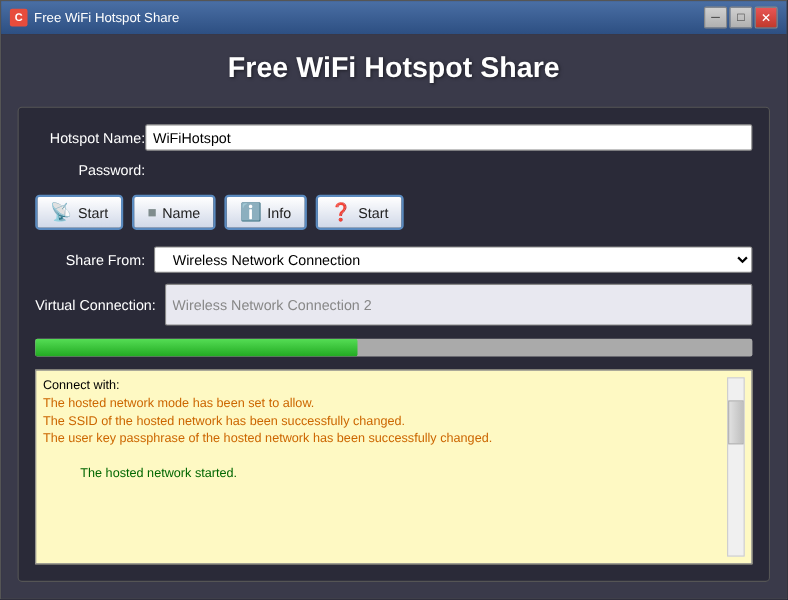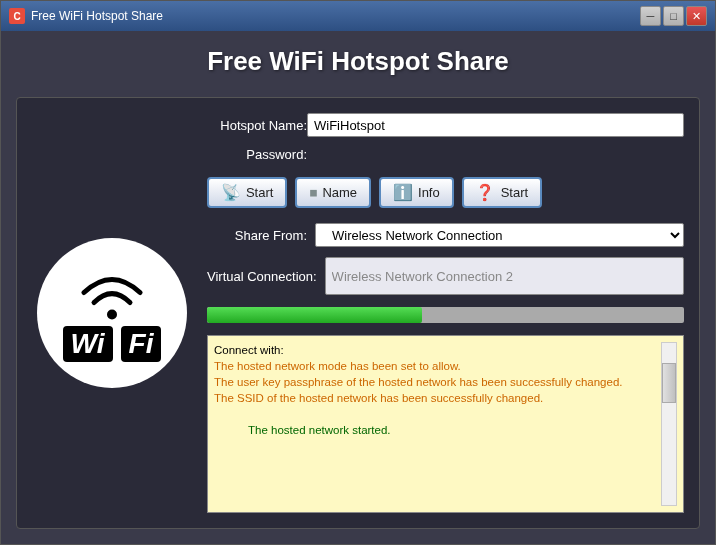--- a/index.html
+++ b/index.html
@@ -332,34 +332,20 @@
       <div class="ctrl-btn">□</div>
       <div class="ctrl-btn close-btn">✕</div>
     </div>
   </div>
 
   <div class="content-area">
     <div class="main-title">Free WiFi Hotspot Share</div>
 
     <div class="main-panel">
 
-      <div class="wifi-logo-area">
-        <div class="wifi-logo">
-          <svg class="svg-wifi" viewBox="0 0 80 55">
-
-            <circle cx="40" cy="48" r="5" fill="black"></circle>
-            <path d="M22,36 Q40,18 58,36" fill="none" stroke="black" stroke-width="5" stroke-linecap="round"></path>
-            <path d="M12,26 Q40,0 68,26" fill="none" stroke="black" stroke-width="5" stroke-linecap="round"></path>
-          </svg>
-          <div class="wifi-text-row">
-            <div class="wifi-word">Wi</div>
-            <div class="wifi-word">Fi</div>
-          </div>
-        </div>
-      </div>
 
       <div class="right-panel">
 
         <div class="form-row">
           <span class="form-label">Hotspot Name:</span>
           <input class="form-input" type="text" value="WiFiHotspot" style="">
         </div>
 
         <div class="form-row">
           <span class="form-label">Password:</span>
@@ -398,22 +384,22 @@
         </div>
 
         <div class="progress-bar-container">
           <div class="progress-bar-fill"></div>
         </div>
 
         <div class="log-area">
           <div class="log-content">
             <div class="log-line log-black">Connect with:</div>
             <div class="log-line log-orange">The hosted network mode has been set to allow.</div>
+            <div class="log-line log-orange">The SSID of the hosted network has been successfully changed.</div>
             <div class="log-line log-orange">The user key passphrase of the hosted network has been successfully changed.</div>
-            <div class="log-line log-orange">The SSID of the hosted network has been successfully changed.</div>
             <div class="log-line">&nbsp;</div>
             <div class="log-line log-green">The hosted network started.</div>
           </div>
           <div class="log-scrollbar">
             <div class="log-scrollbar-thumb"></div>
           </div>
         </div>
       </div>
     </div>
   </div>

